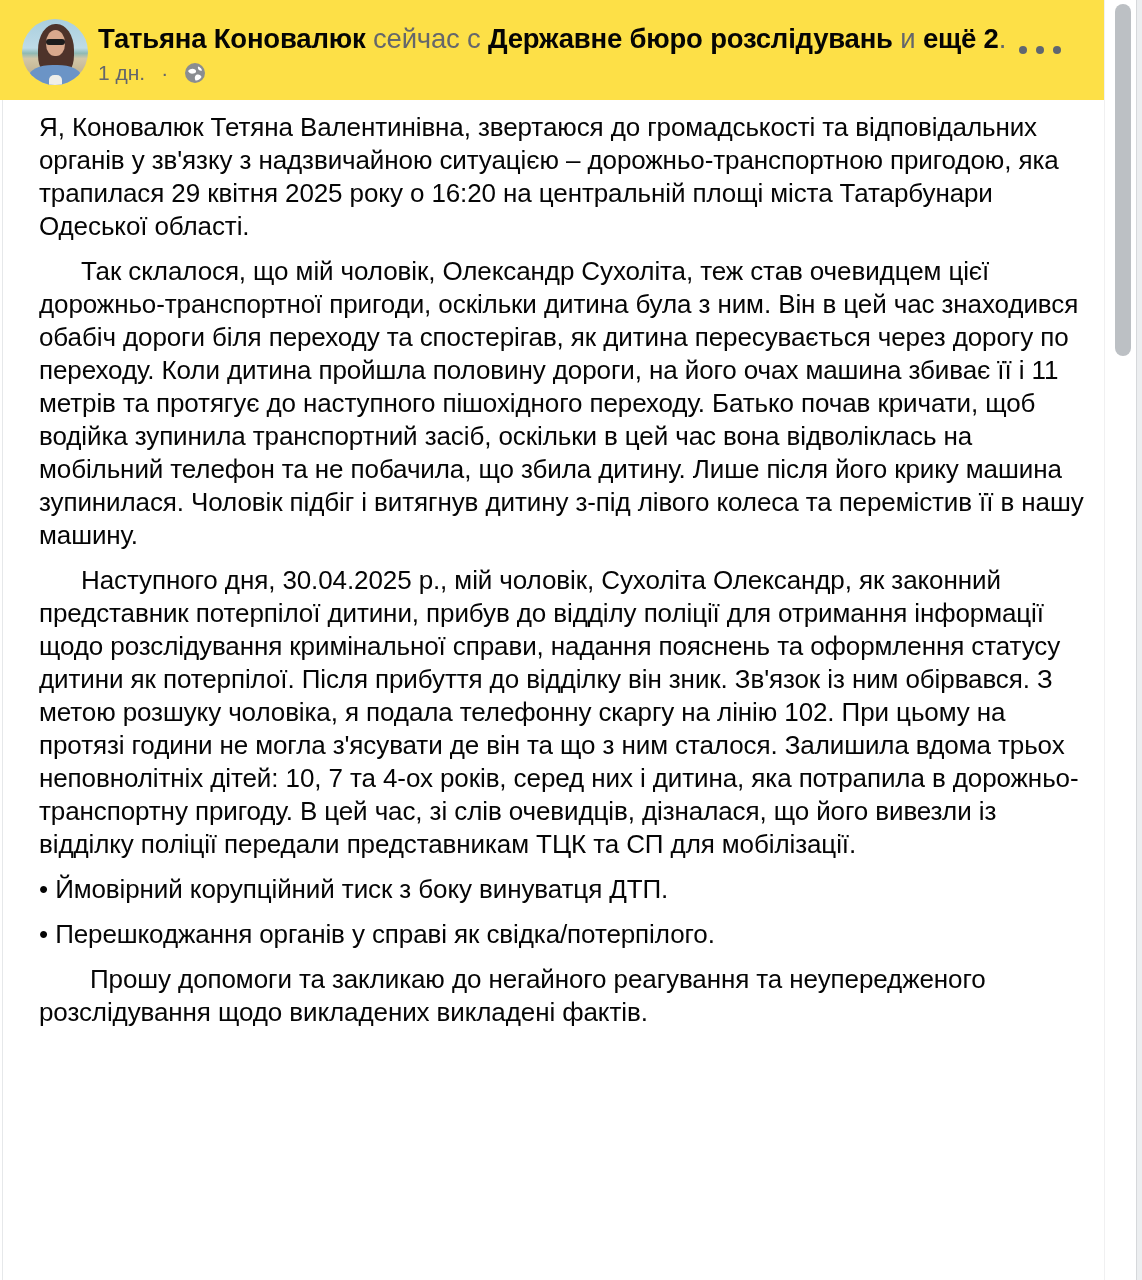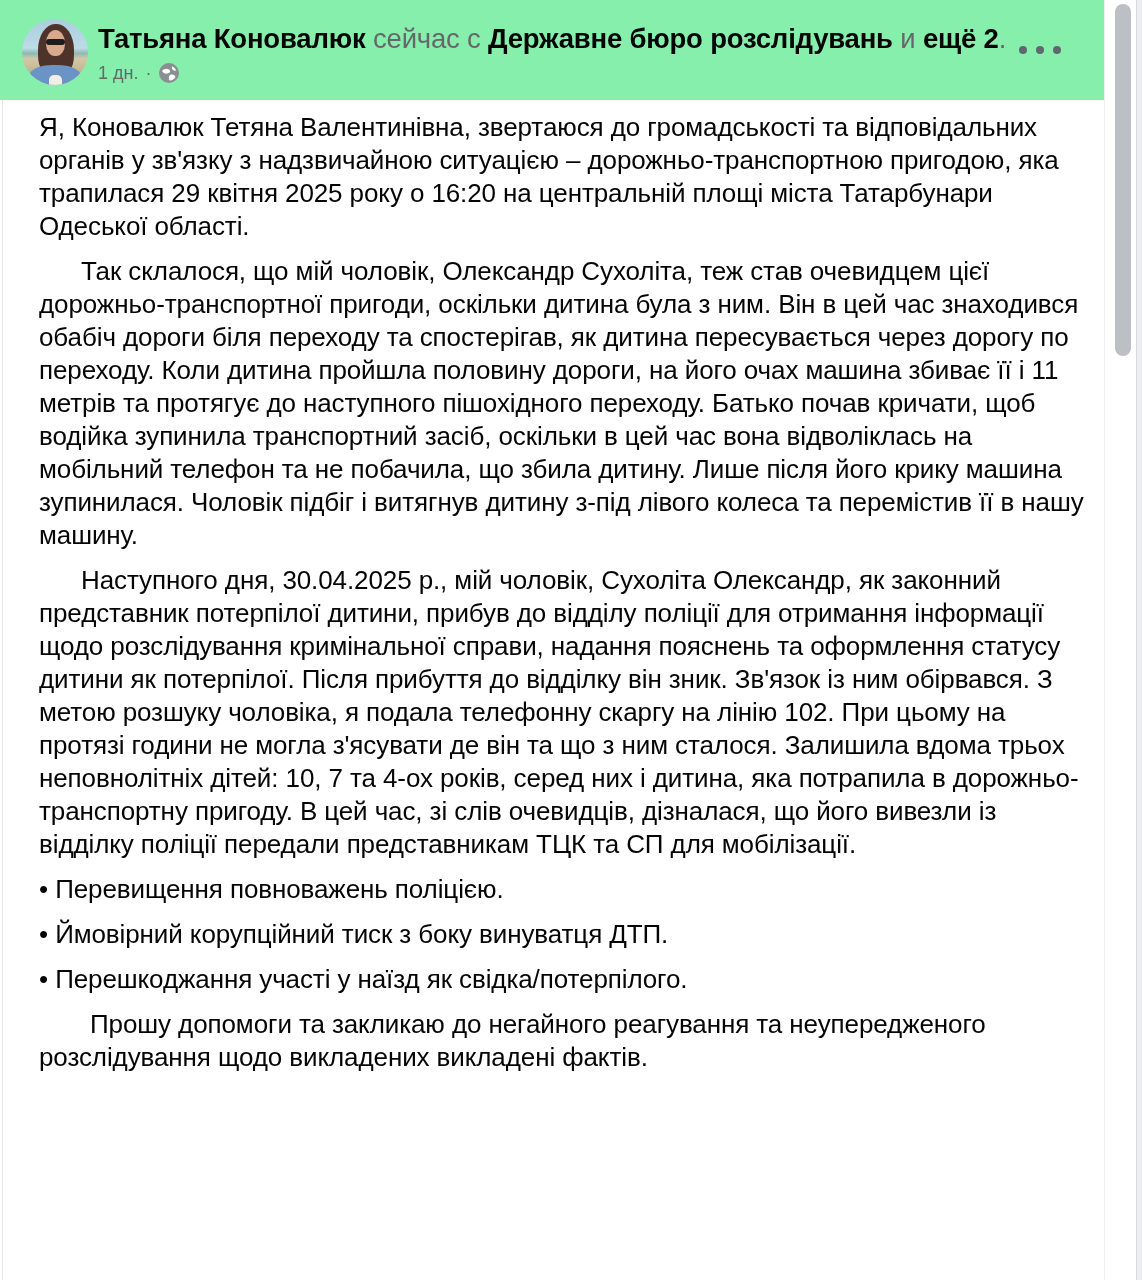--- a/index.html
+++ b/index.html
@@ -11,39 +11,39 @@
     position: relative;
     overflow: hidden;
   }
 
   
   .edge-left   { position:absolute; left:2px; top:0; width:1px; height:1280px; background:#e6e8ea; }
   .edge-card-r { position:absolute; left:1104px; top:0; width:1px; height:1280px; background:#f0f0f1; }
   .edge-window { position:absolute; right:0; top:0; width:5px; height:1280px; background:#eceef0; border-left:1px solid #d6d8db; }
 
   
-  .post-header { position:absolute; left:0; top:0; width:1104px; height:100px; background:#86efac; }
+  .post-header { position:absolute; left:0; top:0; width:1104px; height:100px; background:#fde047; }
 
   .avatar {
     position:absolute; left:22px; top:19px; width:66px; height:66px;
     border-radius:50%; overflow:hidden; cursor:pointer;
     background: linear-gradient(180deg,#a9cede 0%,#bedbe7 44%,#8fb9b4 52%,#d3c7a7 60%,#c4b795 78%,#a9c3cf 100%);
   }
   .av-hair { position:absolute; left:16px; top:5px; width:36px; height:54px; background:#4e332a; border-radius:48% 48% 42% 42%; }
   .av-face { position:absolute; left:24px; top:11px; width:19px; height:26px; background:#d9a98d; border-radius:50% 50% 46% 46%; }
   .av-glasses { position:absolute; left:24px; top:20px; width:19px; height:6px; background:#1c1c1c; border-radius:3px; }
   .av-jacket { position:absolute; left:7px; bottom:-4px; width:52px; height:24px; background:#6b94c6; border-radius:45% 45% 0 0; }
   .av-shirt { position:absolute; left:27px; bottom:-2px; width:13px; height:12px; background:#efeee9; border-radius:40% 40% 0 0; }
 
   .head-text { position:absolute; left:98px; top:22px; width:930px; }
   .head-line1 { font-size:27.5px; line-height:33px; letter-spacing:-0.2px; white-space:nowrap; }
   .head-line1 .b { font-weight:700; color:#050505; cursor:pointer; }
   .head-line1 .g { font-weight:400; color:#65676b; }
-  .head-line2 { margin-top:5px; display:flex; align-items:center; gap:7px;
-                font-size:18px; color:#65676b; line-height:26px; }
+  .head-line2 { margin-top:5px; display:flex; align-items:center; gap:16px;
+                font-size:21px; color:#65676b; line-height:26px; }
   .globe { width:22px; height:22px; display:inline-block; }
 
   .more-btn { position:absolute; right:39px; top:42px; display:flex; gap:9px; cursor:pointer; padding:4px; }
   .more-btn span { width:8px; height:8px; border-radius:50%; background:#606770; display:block; }
 
   
   .post-body {
     position:absolute; left:27px; top:99px; width:1080px;
     font-size:26px; line-height:33px; letter-spacing:-0.1px;
     color:#050505; text-align:left;
@@ -93,21 +93,20 @@
     <span></span>
     <span></span>
     <span></span>
   </div>
 </header>
 
 <main class="post-body" id="post-body">
     <p>Я, Коновалюк Тетяна Валентинівна, звертаюся до громадськості та відповідальних органів у зв'язку з надзвичайною ситуацією – дорожньо-транспортною пригодою, яка трапилася 29 квітня 2025 року о 16:20 на центральній площі міста Татарбунари Одеської області.</p>
     <p class="ind1">Так склалося, що мій чоловік, Олександр Сухоліта, теж став очевидцем цієї дорожньо-транспортної пригоди, оскільки дитина була з ним. Він в цей час знаходився обабіч дороги біля переходу та спостерігав, як дитина пересувається через дорогу по переходу. Коли дитина пройшла половину дороги, на його очах машина збиває її і 11 метрів та протягує до наступного пішохідного переходу. Батько почав кричати, щоб водійка зупинила транспортний засіб, оскільки в цей час вона відволіклась на мобільний телефон та не побачила, що збила дитину. Лише після його крику машина зупинилася. Чоловік підбіг і витягнув дитину з-під лівого колеса та перемістив її в нашу машину.</p>
     <p class="ind1">Наступного дня, 30.04.2025 р., мій чоловік, Сухоліта Олександр, як законний представник потерпілої дитини, прибув до відділу поліції для отримання інформації щодо розслідування кримінальної справи, надання пояснень та оформлення статусу дитини як потерпілої. Після прибуття до відділку він зник. Зв'язок із ним обірвався. З метою розшуку чоловіка, я подала телефонну скаргу на лінію 102. При цьому на протязі години не могла з'ясувати де він та що з ним сталося. Залишила вдома трьох неповнолітніх дітей: 10, 7 та 4-ох років, серед них і дитина, яка потрапила в дорожньо-транспортну пригоду. В цей час, зі слів очевидців, дізналася, що його вивезли із відділку поліції передали представникам ТЦК та СП для мобілізації.</p>
-    <p>• Перевищення повноважень поліцією.</p>
     <p>• Ймовірний корупційний тиск з боку винуватця ДТП.</p>
-    <p>• Перешкоджання участі у наїзд як свідка/потерпілого.</p>
+    <p>• Перешкоджання органів у справі як свідка/потерпілого.</p>
     <p class="ind2">Прошу допомоги та закликаю до негайного реагування та неупередженого розслідування щодо викладених викладені фактів.</p>
   </main>
 
 <div class="scrollbar-track">
   <div class="scrollbar-thumb"></div>
 </div>
 
 </body></html>

